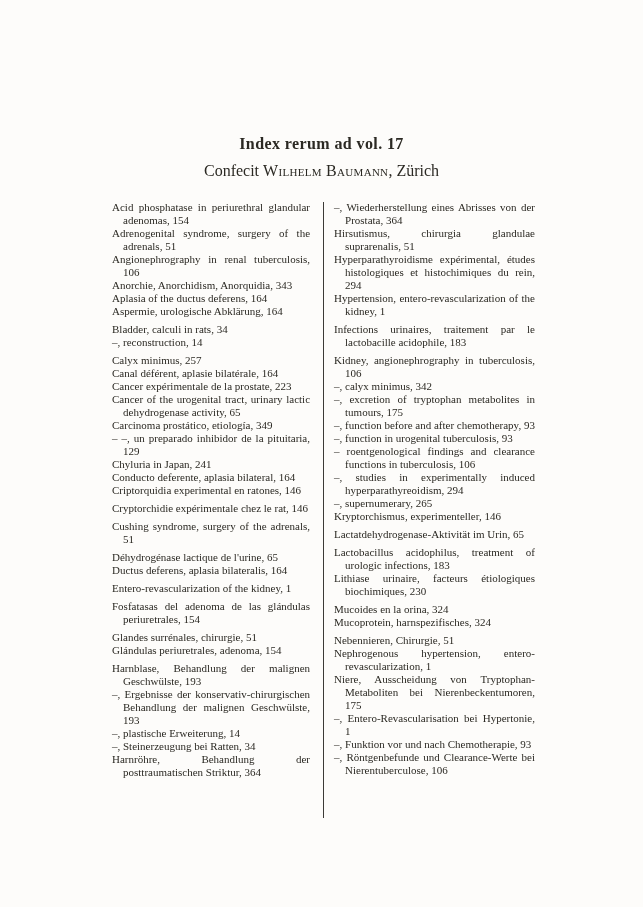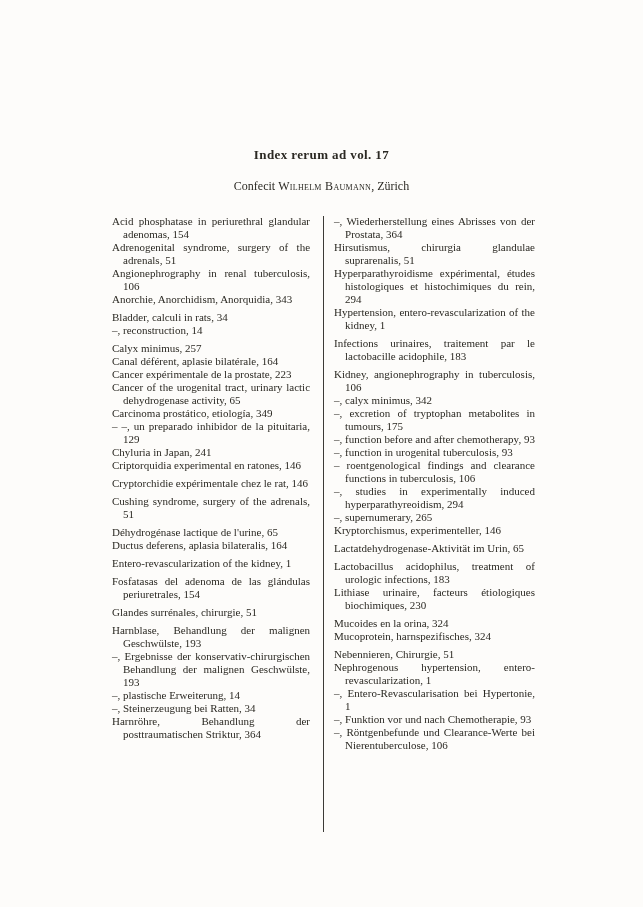--- a/index.html
+++ b/index.html
@@ -18,27 +18,27 @@
   .sheet{
     position:relative;
     width:643px;height:907px;
     box-sizing:border-box;
   }
   .head{
     text-align:center;
     padding-top:131px;
   }
   .title{
-    font-size:13px;
+    font-size:16px;
     font-weight:bold;
     letter-spacing:.4px;
-    margin:16px;
+    margin:4px;
   }
   .subtitle{
-    font-size:12px;
+    font-size:16px;
     margin-top:9px;
   }
   .subtitle .smallcaps{
     font-variant:small-caps;
     letter-spacing:.3px;
   }
   .columns{
     position:relative;
     margin:21px 108px 0 112px;
     display:flex;
@@ -74,53 +74,57 @@
     <div class="subtitle"><span>Confecit </span><span class="smallcaps">Wilhelm Baumann</span><span>, Zürich</span></div>
   </div>
 
   <div class="columns">
     <div class="col left">
         <div class="group">
           <p class="entry">Acid phosphatase in periurethral glandular adenomas, 154</p>
           <p class="entry">Adrenogenital syndrome, surgery of the adrenals, 51</p>
           <p class="entry">Angionephrography in renal tuberculosis, 106</p>
           <p class="entry">Anorchie, Anorchidism, Anorquidia, 343</p>
+          <p class="entry">Aplasia of the ductus deferens, 164</p>
+          <p class="entry">Aspermie, urologische Abklärung, 164</p>
         </div>
         <div class="group">
           <p class="entry">Bladder, calculi in rats, 34</p>
           <p class="entry">–, reconstruction, 14</p>
         </div>
         <div class="group">
           <p class="entry">Calyx minimus, 257</p>
           <p class="entry">Canal déférent, aplasie bilatérale, 164</p>
           <p class="entry">Cancer expérimentale de la prostate, 223</p>
           <p class="entry">Cancer of the urogenital tract, urinary lactic dehydrogenase activity, 65</p>
           <p class="entry">Carcinoma prostático, etiología, 349</p>
           <p class="entry">– –, un preparado inhibidor de la pituitaria, 129</p>
           <p class="entry">Chyluria in Japan, 241</p>
+          <p class="entry">Conducto deferente, aplasia bilateral, 164</p>
           <p class="entry">Criptorquidia experimental en ratones, 146</p>
         </div>
         <div class="group">
           <p class="entry">Cryptorchidie expérimentale chez le rat, 146</p>
         </div>
         <div class="group">
           <p class="entry">Cushing syndrome, surgery of the adrenals, 51</p>
         </div>
         <div class="group">
           <p class="entry">Déhydrogénase lactique de l'urine, 65</p>
           <p class="entry">Ductus deferens, aplasia bilateralis, 164</p>
         </div>
         <div class="group">
           <p class="entry">Entero-revascularization of the kidney, 1</p>
         </div>
         <div class="group">
           <p class="entry">Fosfatasas del adenoma de las glándulas periuretrales, 154</p>
         </div>
         <div class="group">
           <p class="entry">Glandes surrénales, chirurgie, 51</p>
+          <p class="entry">Glándulas periuretrales, adenoma, 154</p>
         </div>
         <div class="group">
           <p class="entry">Harnblase, Behandlung der malignen Geschwülste, 193</p>
           <p class="entry">–, Ergebnisse der konservativ-chirurgischen Behandlung der malignen Geschwülste, 193</p>
           <p class="entry">–, plastische Erweiterung, 14</p>
           <p class="entry">–, Steinerzeugung bei Ratten, 34</p>
           <p class="entry">Harnröhre, Behandlung der posttraumatischen Striktur, 364</p>
         </div>
       </div>
     <div class="divider"></div>
@@ -152,19 +156,20 @@
           <p class="entry">Lactobacillus acidophilus, treatment of urologic infections, 183</p>
           <p class="entry">Lithiase urinaire, facteurs étiologiques biochimiques, 230</p>
         </div>
         <div class="group">
           <p class="entry">Mucoides en la orina, 324</p>
           <p class="entry">Mucoprotein, harnspezifisches, 324</p>
         </div>
         <div class="group">
           <p class="entry">Nebennieren, Chirurgie, 51</p>
           <p class="entry">Nephrogenous hypertension, entero-revascularization, 1</p>
+          <p class="entry">Niere, Ausscheidung von Tryptophan-Metaboliten bei Nierenbeckentumoren, 175</p>
           <p class="entry">–, Entero-Revascularisation bei Hypertonie, 1</p>
           <p class="entry">–, Funktion vor und nach Chemotherapie, 93</p>
           <p class="entry">–, Röntgenbefunde und Clearance-Werte bei Nierentuberculose, 106</p>
         </div>
       </div>
   </div>
 </div>
 
 </body></html>

